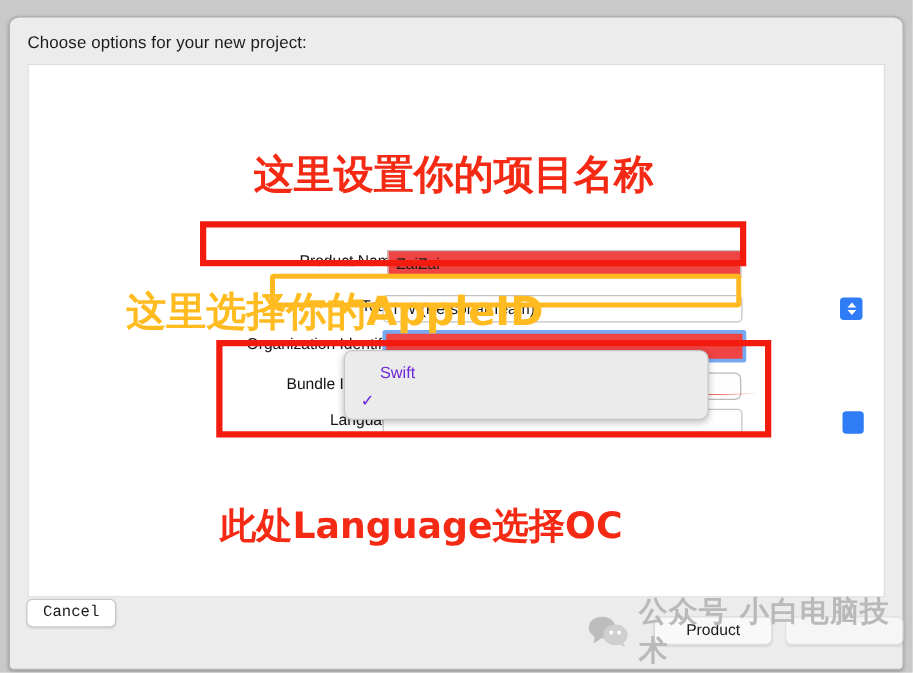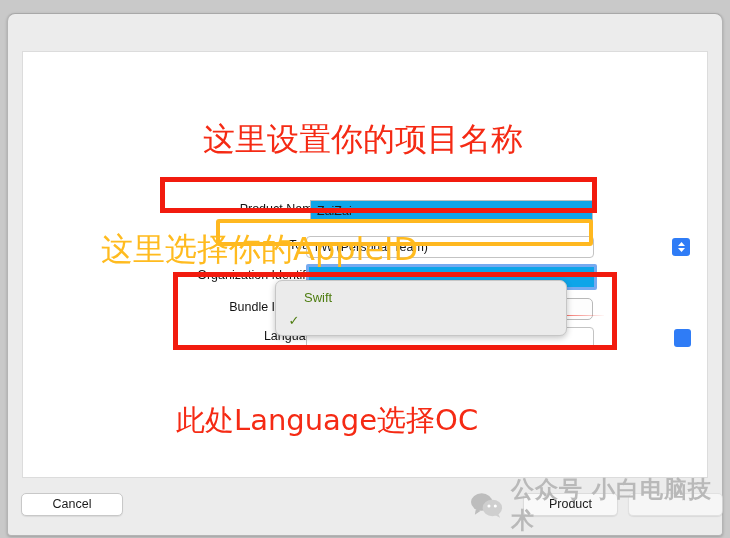--- a/index.html
+++ b/index.html
@@ -67,21 +67,21 @@
     color: #141414;
     white-space: nowrap;
     text-align: right;
   }
   .field-box {
     position: absolute;
     left: 287px;
     top: 0;
     width: 283px;
     height: 22px;
-    background: #0ea5e9;
+    background: #ef4444;
     border: 1px solid #bfbfbf;
     box-sizing: border-box;
     font-size: 12.5px;
     color: #1a1a1a;
     line-height: 20px;
     padding-left: 6px;
     overflow: hidden;
     white-space: nowrap;
   }
   .field-box.focused {
@@ -167,21 +167,21 @@
     box-shadow: 0 2px 6px rgba(0,0,0,0.24);
     box-sizing: border-box;
     z-index: 40;
   }
   .menu-item {
     position: absolute;
     left: 0;
     width: 100%;
     height: 24px;
     font-size: 13px;
-    color: #4d7c0f;
+    color: #6d28d9;
     line-height: 24px;
   }
   .menu-item .check {
     position: absolute;
     left: 11px;
     top: 0;
     width: 14px;
     font-size: 13px;
     text-align: center;
   }
@@ -199,20 +199,21 @@
     pointer-events: none;
   }
   .ann-red { border: 5px solid #f21b0e; }
   .ann-yellow { border: 4px solid #ffb820; border-radius: 3px; }
 
   .ann-text {
     position: absolute;
     z-index: 35;
     white-space: nowrap;
     font-family: "DejaVu Sans", "Liberation Sans", sans-serif;
+    font-weight: bold;
   }
   #ann-title {
     left: 203px;
     top: 118px;
     font-size: 32px;
     color: #f52a14;
   }
   #ann-appleid {
     left: 101px;
     top: 228px;
@@ -243,24 +244,25 @@
     border: 1px solid #c8c8c8;
     border-radius: 5px;
     box-shadow: 0 1px 1px rgba(0,0,0,0.08);
     font-size: 12.5px;
     color: #1a1a1a;
     text-align: center;
     box-sizing: border-box;
   }
   #cancel-button {
     left: 13px;
-    top: 479px;
-    width: 102px;
+    top: 465px;
+    width: 72px;
     height: 23px;
     line-height: 21px;
+    font-family: Liberation Mono, monospace;
   }
   #previous-button {
     left: 515px;
     top: 479px;
     width: 95px;
     height: 23px;
     line-height: 21px;
     background: rgba(255,255,255,0.66);
     border-color: rgba(200,200,200,0.6);
   }
@@ -293,20 +295,21 @@
     color: #b9b9b9;
     font-family: "DejaVu Sans", "Liberation Sans", sans-serif;
     letter-spacing: 1px;
   }
 </style>
 </head>
 <body>
 
 <div id="dialog">
 
+  <div id="dialog-prompt">Choose options for your new project:</div>
 
   <div id="content-sheet">
 
     <div class="form-row" style="top:148px;">
       <div class="form-label">Product Name:</div>
       <div class="field-box">ZaiZai</div>
     </div>
 
     <div class="form-row" style="top:184px;">
       <div class="form-label">Team:</div>

